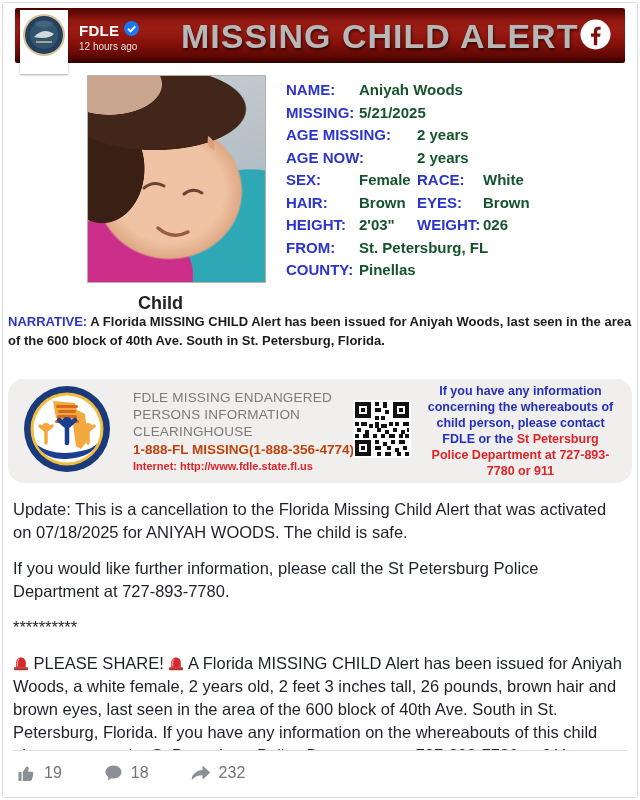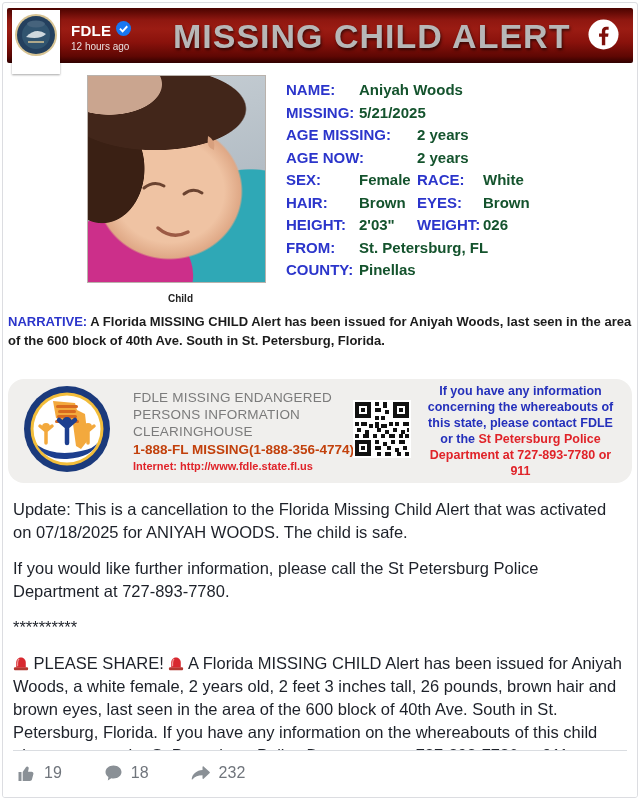--- a/index.html
+++ b/index.html
@@ -1,41 +1,41 @@
 <!DOCTYPE html>
 <html><head>
 <meta charset="utf-8">
 <style>
   * { margin:0; padding:0; box-sizing:border-box; }
   html,body { width:640px; height:800px; background:#fff; font-family:"Liberation Sans", sans-serif; }
   .card { position:relative; width:636px; height:796px; margin:2px; border:1px solid #dcdde1; border-radius:3px; background:#fff; overflow:hidden; }
 
   
-  .hdr { position:relative; margin:5px 4px 0; height:55px; border-radius:2px;
+  .hdr { position:relative; margin:5px 12px 0; height:55px; border-radius:2px;
     background:linear-gradient(180deg,#4a0300 0%,#8f1710 22%,#9b1c13 38%,#8a120c 62%,#5e0703 88%,#300100 100%); }
   .logo-box { position:absolute; left:5px; top:2px; width:48px; height:64px; background:#fff; box-shadow:0 1px 2px rgba(0,0,0,.35); z-index:5; display:flex; justify-content:center; }
   .fdle-line { position:absolute; left:64px; top:13px; display:flex; align-items:center; gap:5px; }
   .fdle-name { color:#fff; font-weight:bold; font-size:15px; letter-spacing:.3px; cursor:pointer; }
   .ts { position:absolute; left:64px; top:33px; color:#e9dfde; font-size:10px; cursor:pointer; }
   .alert-title { position:absolute; left:166px; top:9px; font-size:34px; font-weight:bold; letter-spacing:1px; color:#b7b7b7; text-shadow:1px 2px 3px rgba(0,0,0,.6); white-space:nowrap; }
   .fb-btn { position:absolute; right:14px; top:11px; width:31px; height:31px; cursor:pointer; }
 
   
   .flyer { position:relative; height:316px; }
   .photo { position:absolute; left:84px; top:12px; width:179px; height:208px; border:1px solid #b9b2ac; overflow:hidden;
     background:
       radial-gradient(ellipse 95px 55px at 12% 4%, #caa58f 0 55%, rgba(0,0,0,0) 56%),
       radial-gradient(ellipse 150px 68px at 38% 16%, #42261a 0 60%, rgba(0,0,0,0) 61%),
       radial-gradient(ellipse 70px 90px at 8% 45%, #3a2014 0 60%, rgba(0,0,0,0) 61%),
       radial-gradient(ellipse 105px 98px at 46% 56%, #efc3a3 0 52%, #dfa886 68%, rgba(0,0,0,0) 70%),
       radial-gradient(ellipse 120px 95px at 17% 97%, #cc2f8a 0 62%, rgba(0,0,0,0) 63%),
       radial-gradient(ellipse 135px 125px at 92% 82%, #2fa8b6 0 60%, rgba(0,0,0,0) 61%),
       linear-gradient(165deg,#c7cfd5 0%,#b3bdc5 55%,#9fa9b1 100%); }
   .photo svg { position:absolute; left:0; top:0; }
-  .photo-caption { position:absolute; left:88px; top:230px; width:179px; text-align:center; font-weight:bold; font-size:10px; color:#222; }
+  .photo-caption { position:absolute; left:68px; top:230px; width:179px; text-align:center; font-weight:bold; font-size:18px; color:#222; }
 
   .details { position:absolute; left:283px; top:16px; display:grid; grid-template-columns:73px 58px 66px auto; font-weight:bold; font-size:15px; line-height:22.5px; white-space:nowrap; }
   .details .lbl { color:#2b35cb; }
   .details .val { color:#14532d; }
   .span2l { grid-column:1 / span 2; }
   .span3v { grid-column:2 / span 3; }
 
   .narrative { position:absolute; left:5px; top:250px; width:626px; font-size:13px; font-weight:bold; line-height:18.5px; color:#1c1c1c; }
   .narrative .nlbl { color:#2b35cb; }
 
@@ -182,21 +182,21 @@
     <div class="qr">
       <svg width="58" height="58" viewBox="0 0 29 29">
         <rect width="29" height="29" fill="#fff"></rect>
         <path d="M1 1h8v8h-8z M20 1h8v8h-8z M1 20h8v8h-8z" fill="#111"></path>
         <path d="M3 3h4v4h-4z M22 3h4v4h-4z M3 22h4v4h-4z" fill="#fff"></path>
         <path d="M4 4h2v2h-2z M23 4h2v2h-2z M4 23h2v2h-2z" fill="#111"></path>
         <path d="M11 1h2v2h-2z M15 1h2v3h-2z M11 4h3v2h-3z M16 5h2v2h-2z M11 8h2v2h-2z M14 8h2v2h-2z M1 11h2v2h-2z M4 11h3v2h-3z M8 12h2v2h-2z M11 11h2v3h-2z M14 12h3v2h-3z M18 11h2v2h-2z M21 11h2v2h-2z M25 11h3v2h-3z M2 14h2v2h-2z M6 15h2v2h-2z M12 14h2v2h-2z M16 15h2v2h-2z M20 14h2v2h-2z M24 15h2v2h-2z M27 14h1v2h-1z M1 17h2v2h-2z M5 17h3v2h-3z M10 17h2v2h-2z M14 17h2v2h-2z M18 17h3v2h-3z M23 17h2v2h-2z M26 17h2v2h-2z M11 20h2v2h-2z M15 21h2v2h-2z M19 20h2v2h-2z M23 20h3v2h-3z M11 23h3v2h-3z M17 23h2v2h-2z M21 24h2v2h-2z M25 23h2v2h-2z M12 26h2v2h-2z M16 26h3v2h-3z M22 26h2v2h-2z M26 26h2v2h-2z" fill="#111"></path>
       </svg>
     </div>
     <div class="ch-contact">
-      <span class="blue">If you have any information concerning the whereabouts of this state, please contact FDLE or the </span><span class="red">St Petersburg Police Department at 727-893-7780 or 911</span>
+      <span class="blue">If you have any information concerning the whereabouts of child person, please contact FDLE or the </span><span class="red">St Petersburg Police Department at 727-893-7780 or 911</span>
     </div>
   </div>
 
   <div class="post">
     <p>Update: This is a cancellation to the Florida Missing Child Alert that was activated on 07/18/2025 for ANIYAH WOODS. The child is safe.</p>
     <p>If you would like further information, please call the St Petersburg Police Department at 727-893-7780.</p>
     <p>**********</p>
     <p><span class="siren"><svg width="16" height="15" viewBox="0 0 16 16">
             <rect x="0.5" y="12" width="15" height="3.2" rx="1" fill="#b23730"></rect>
             <path d="M8 1.6 C4.6 1.6 2.9 4.3 2.9 7.4 V12.2 h10.2 V7.4 C13.1 4.3 11.4 1.6 8 1.6 Z" fill="#d8282f"></path>

